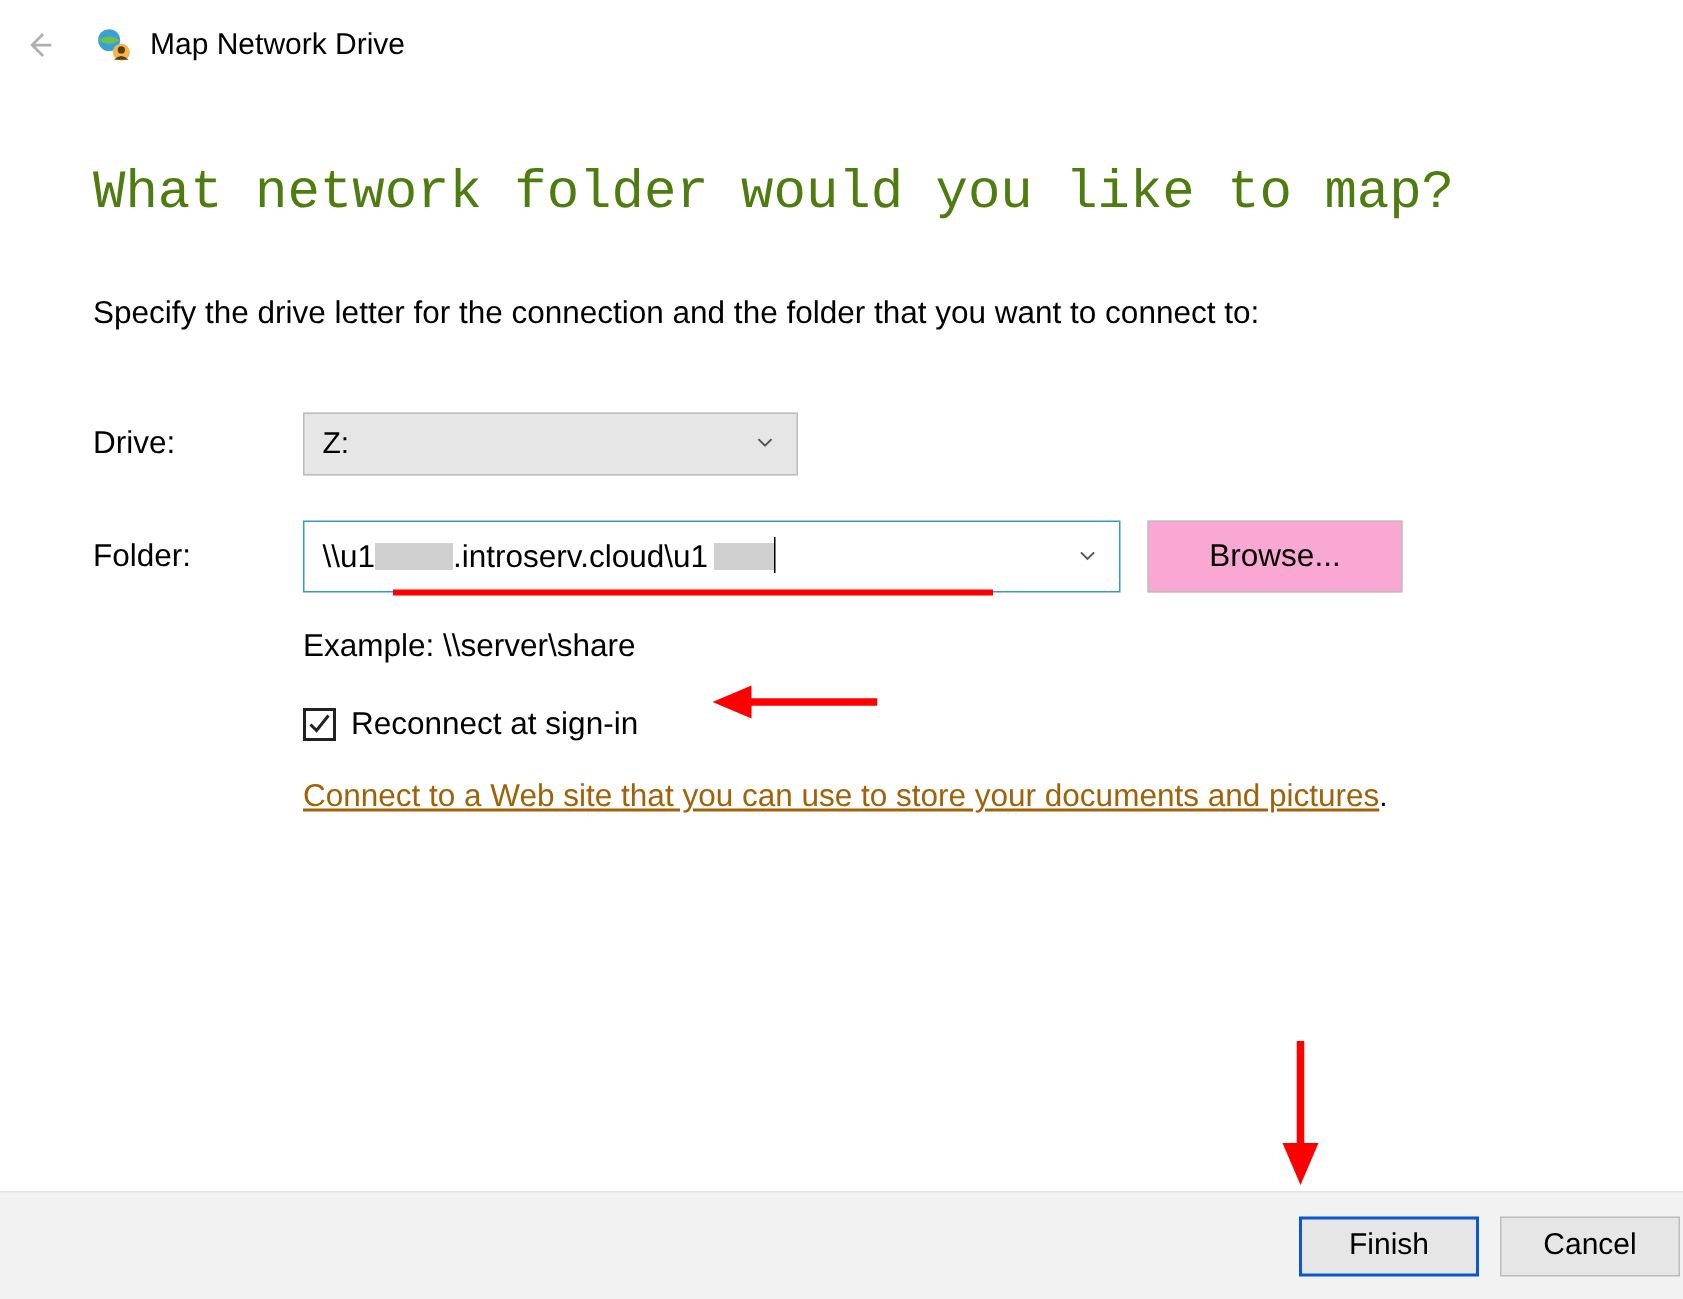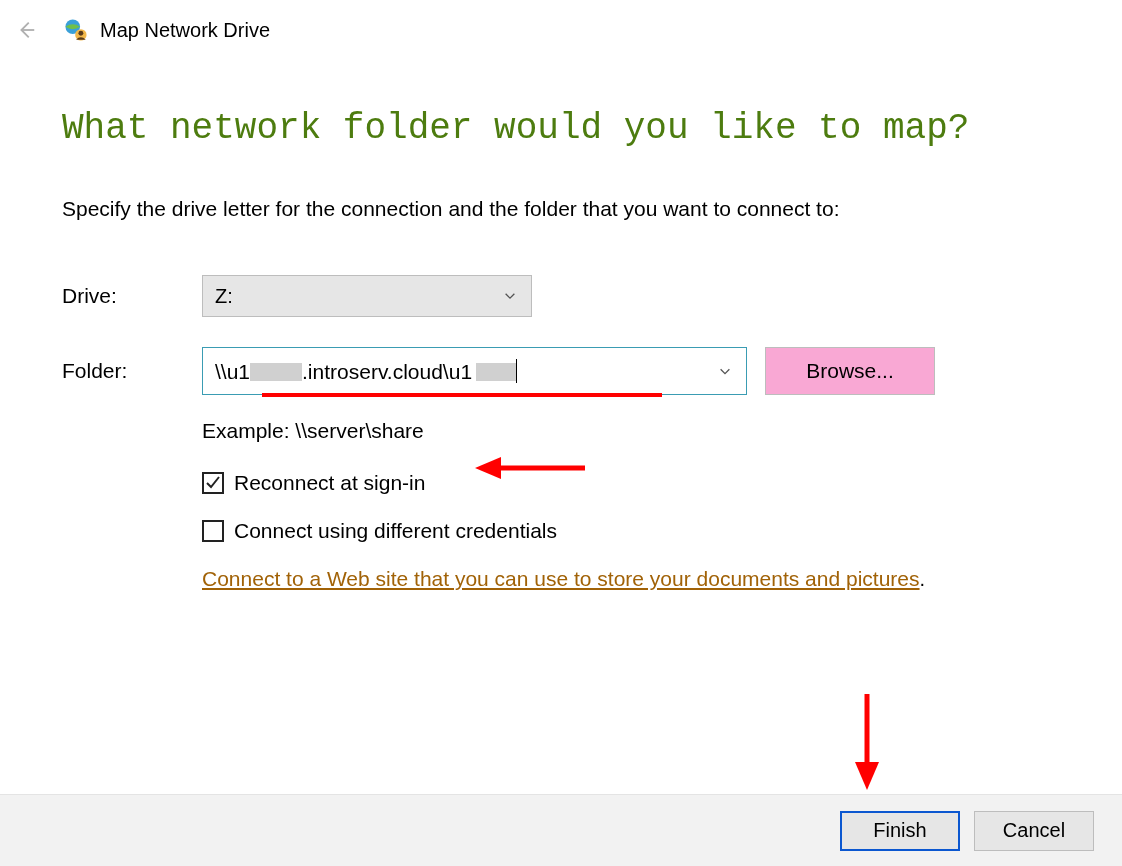--- a/index.html
+++ b/index.html
@@ -116,21 +116,21 @@
   }
   .footer {
     position: absolute;
     left: 0; right: 0; bottom: 0;
     height: 72px;
     background: #f2f2f2;
     border-top: 1px solid #e4e4e4;
     display: flex;
     align-items: center;
     justify-content: flex-end;
-    padding-right: 28px;
+    padding-right: 2px;
   }
   .ft-btn {
     width: 120px; height: 40px;
     display: flex; align-items: center; justify-content: center;
     font-size: 20px;
     margin-left: 14px;
     border: 1px solid #bdbdbd;
     background: #e6e6e6;
   }
   .ft-btn.primary {
@@ -217,24 +217,20 @@
 
     <div class="cb-row">
       <div class="cb">
         <svg width="16" height="16" viewBox="0 0 16 16" fill="none" stroke="#222" stroke-width="2">
             <path d="M2 8 L6 12 L14 2"></path>
           </svg>
       </div>
       <span>Reconnect at sign-in</span>
     </div>
 
-    <div class="cb-row">
-      <div class="cb"></div>
-      <span>Connect using different credentials</span>
-    </div>
 
     <div style="margin-top:18px;">
       <a href="#" class="link">Connect to a Web site that you can use to store your documents and pictures</a><span>.</span>
     </div>
   </div>
 </div>
 
 <svg class="arrow-left" viewBox="0 0 110 28">
   <line x1="110" y1="14" x2="22" y2="14" stroke="#ff0000" stroke-width="5"></line>
   <polygon points="0,14 26,3 26,25" fill="#ff0000"></polygon>

